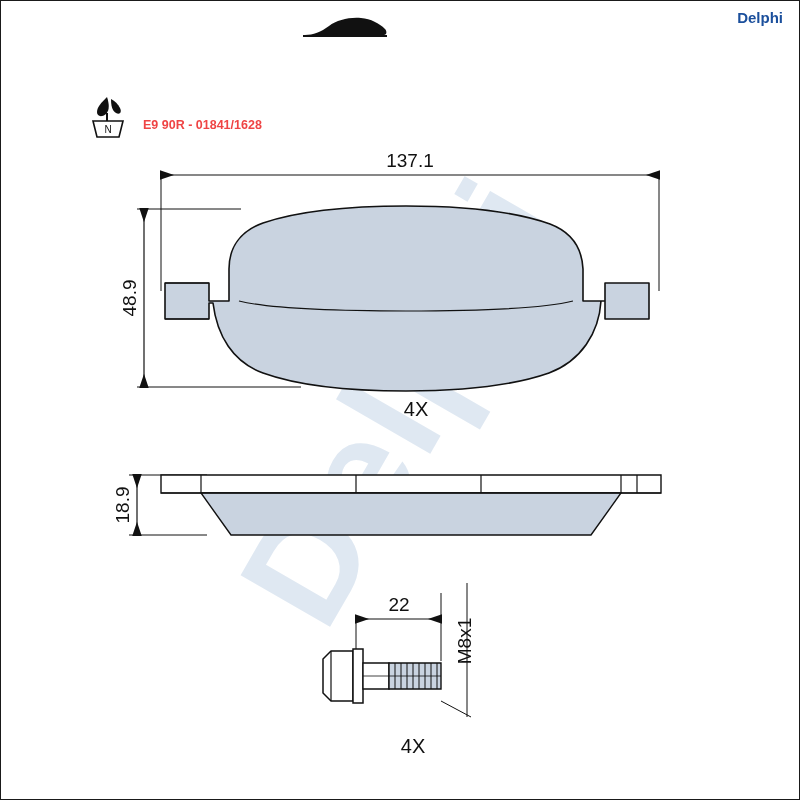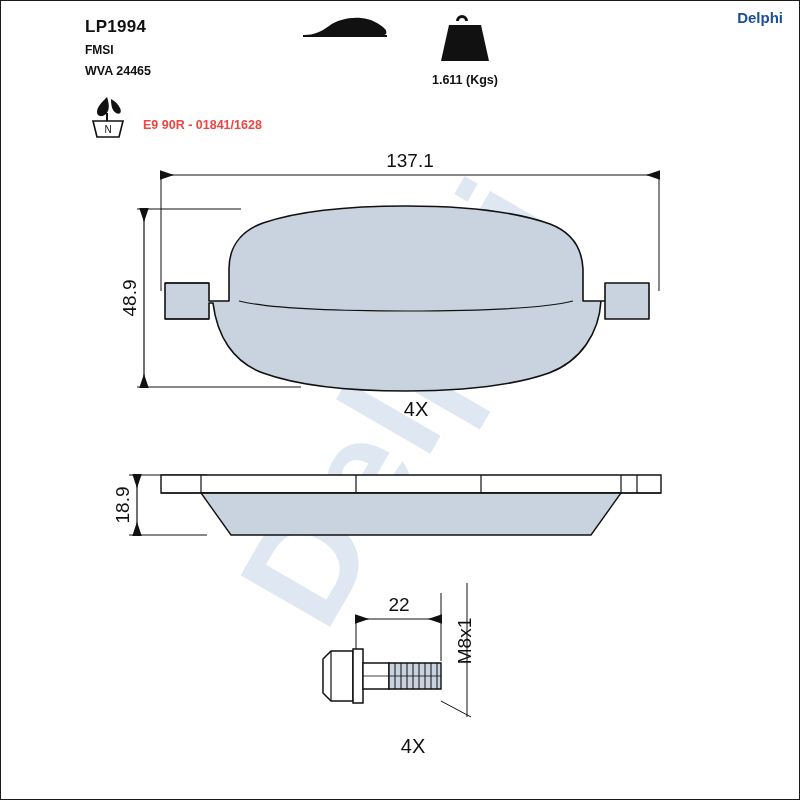--- a/index.html
+++ b/index.html
@@ -136,41 +136,29 @@
 <body>
 
 <div id="sheet">
 
   <div class="watermark">
     <span>Delphi</span>
   </div>
 
   <div class="brand">Delphi</div>
 
-  <div class="idblock">
-    <div class="partno">LP1994</div>
-    <div class="fmsi">FMSI</div>
-    <div class="wva">WVA 24465</div>
-  </div>
 
   <div class="caricon">
     <svg width="92" height="40" viewBox="0 0 92 40">
       <path d="M6 26 C14 26 22 23 30 17 C38 11 50 8 62 9 C72 10 80 14 86 20 C88 22 88 26 85 26 L6 26 Z" fill="#111"></path>
       <path d="M30 28 l6 -4 l6 4 z" fill="#111"></path>
       <rect x="4" y="26" width="84" height="2" fill="#111"></rect>
     </svg>
   </div>
 
-  <div class="weightblock">
-    <svg width="120" height="58" viewBox="0 0 120 58">
-      <path d="M57 6 a6 6 0 0 1 6 6 h-3 a3 3 0 0 0 -6 0 h-3 a6 6 0 0 1 6 -6 z" fill="#111"></path>
-      <path d="M44 16 L76 16 L84 52 L36 52 Z" fill="#111"></path>
-    </svg>
-    <div class="wlabel">1.611 (Kgs)</div>
-  </div>
 
   <div class="ecemark">
     <svg width="46" height="46" viewBox="0 0 46 46">
       <path d="M22 4 C16 10 12 14 12 19 C12 23 16 25 21 21 C25 17 24 10 22 4 Z" fill="#111"></path>
       <path d="M26 6 C26 12 27 18 31 20 C35 22 37 19 35 15 C33 11 30 8 26 6 Z" fill="#111"></path>
       <rect x="21" y="20" width="2" height="8" fill="#111"></rect>
       <path d="M8 28 L38 28 L34 44 L12 44 Z" fill="none" stroke="#111" stroke-width="1.6"></path>
       <text x="23" y="40" font-family="Liberation Sans, sans-serif" font-size="10" text-anchor="middle" fill="#111">N</text>
     </svg>
     <div class="ecetext">E9 90R - 01841/1628</div>

